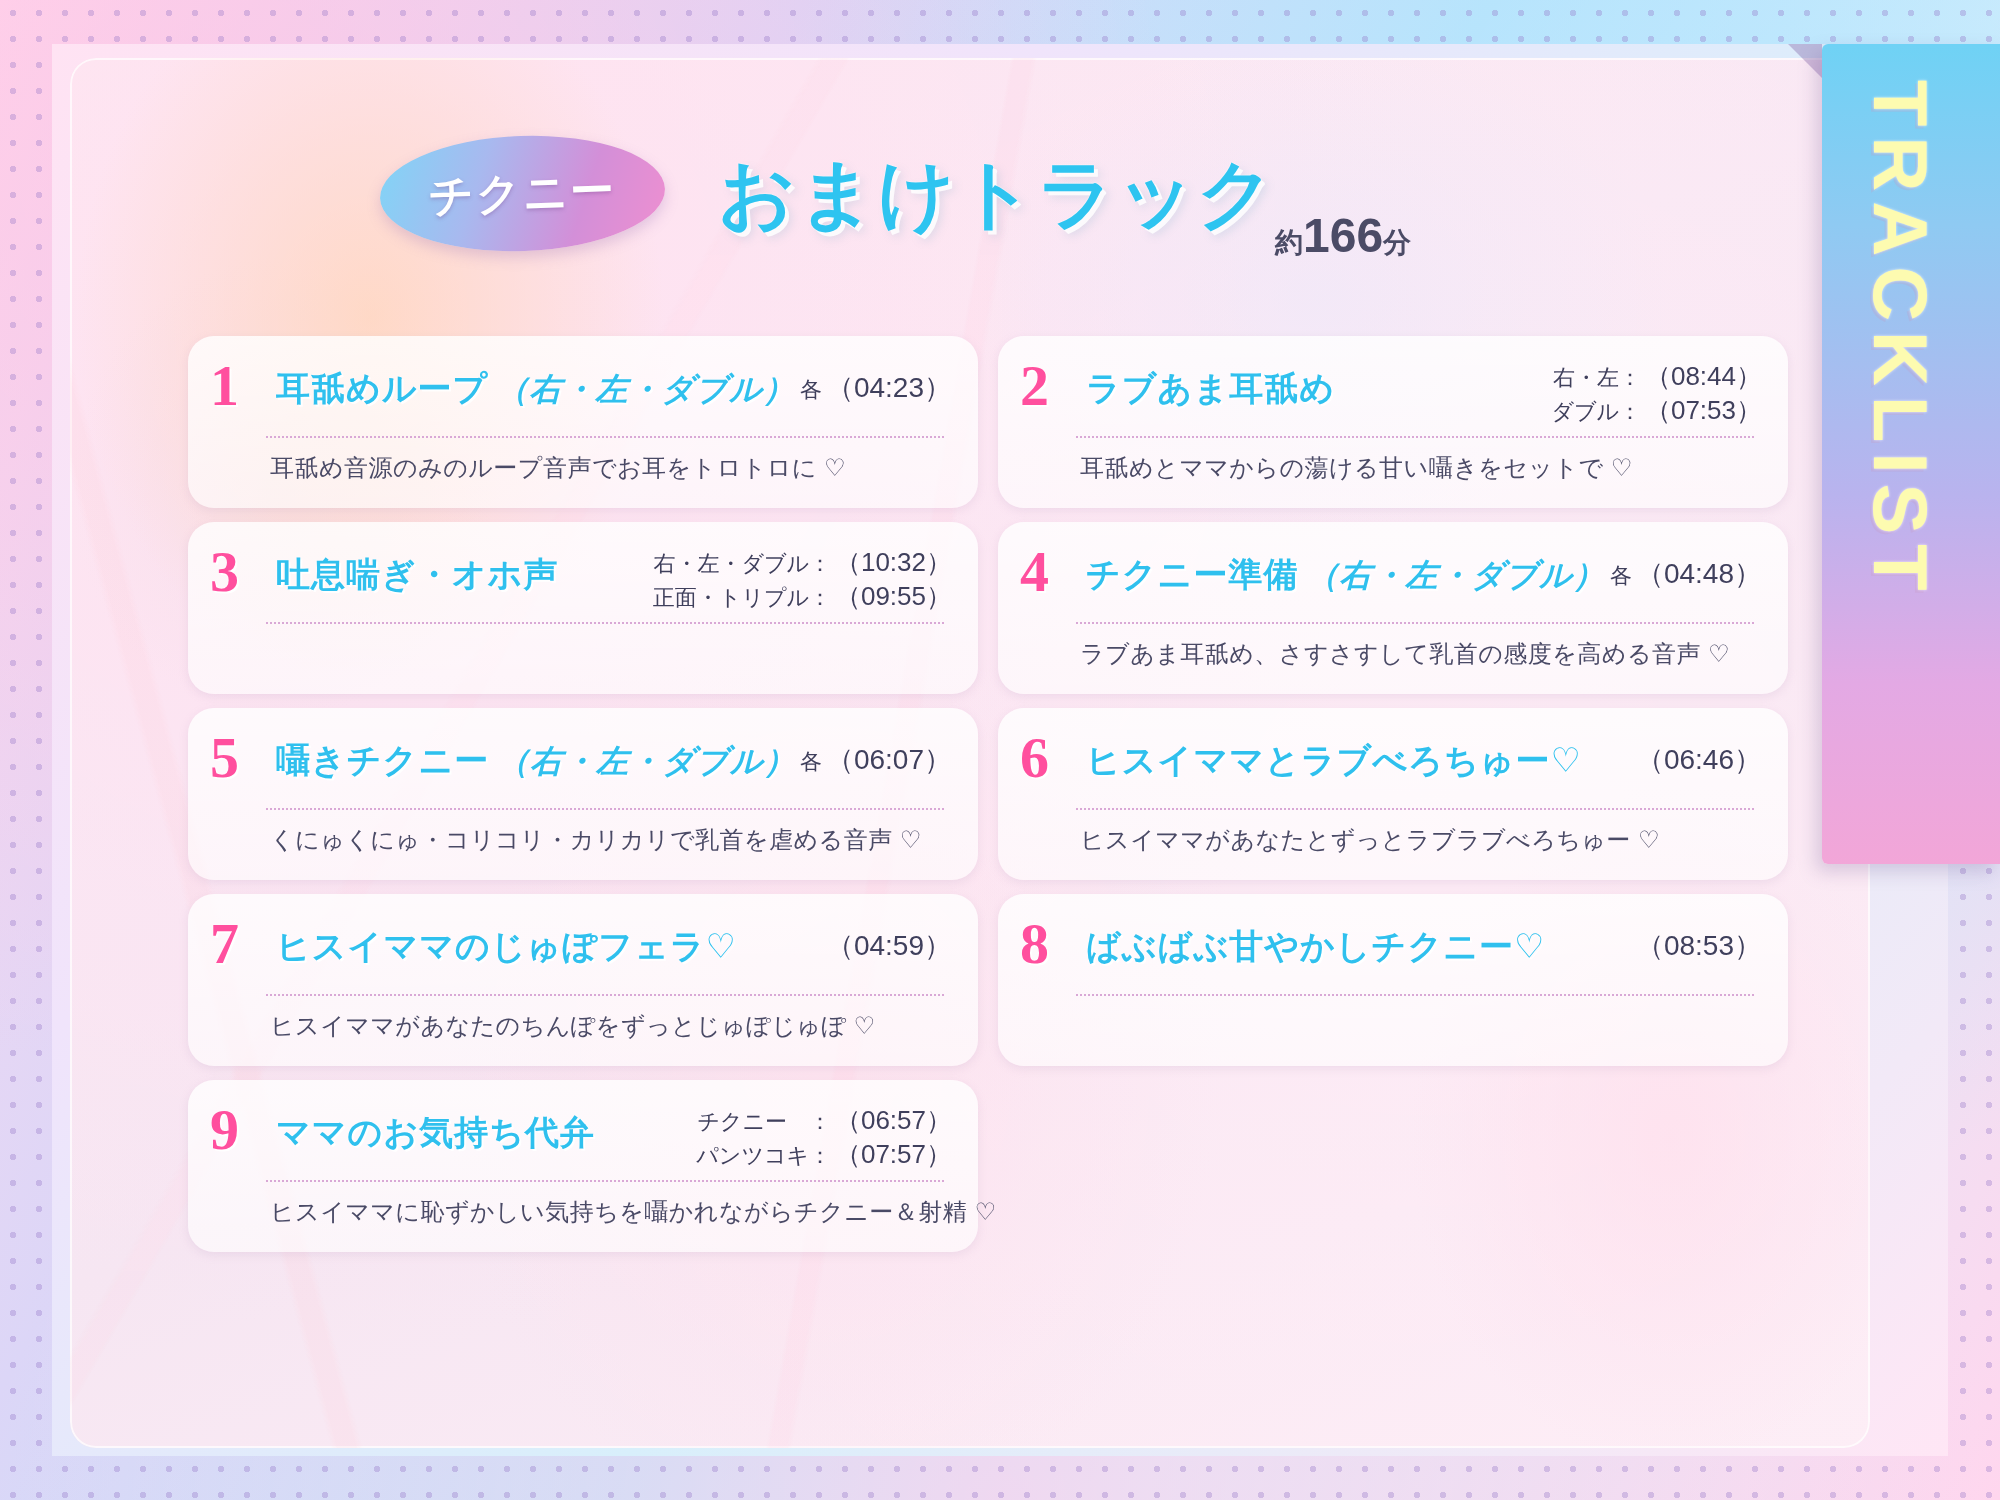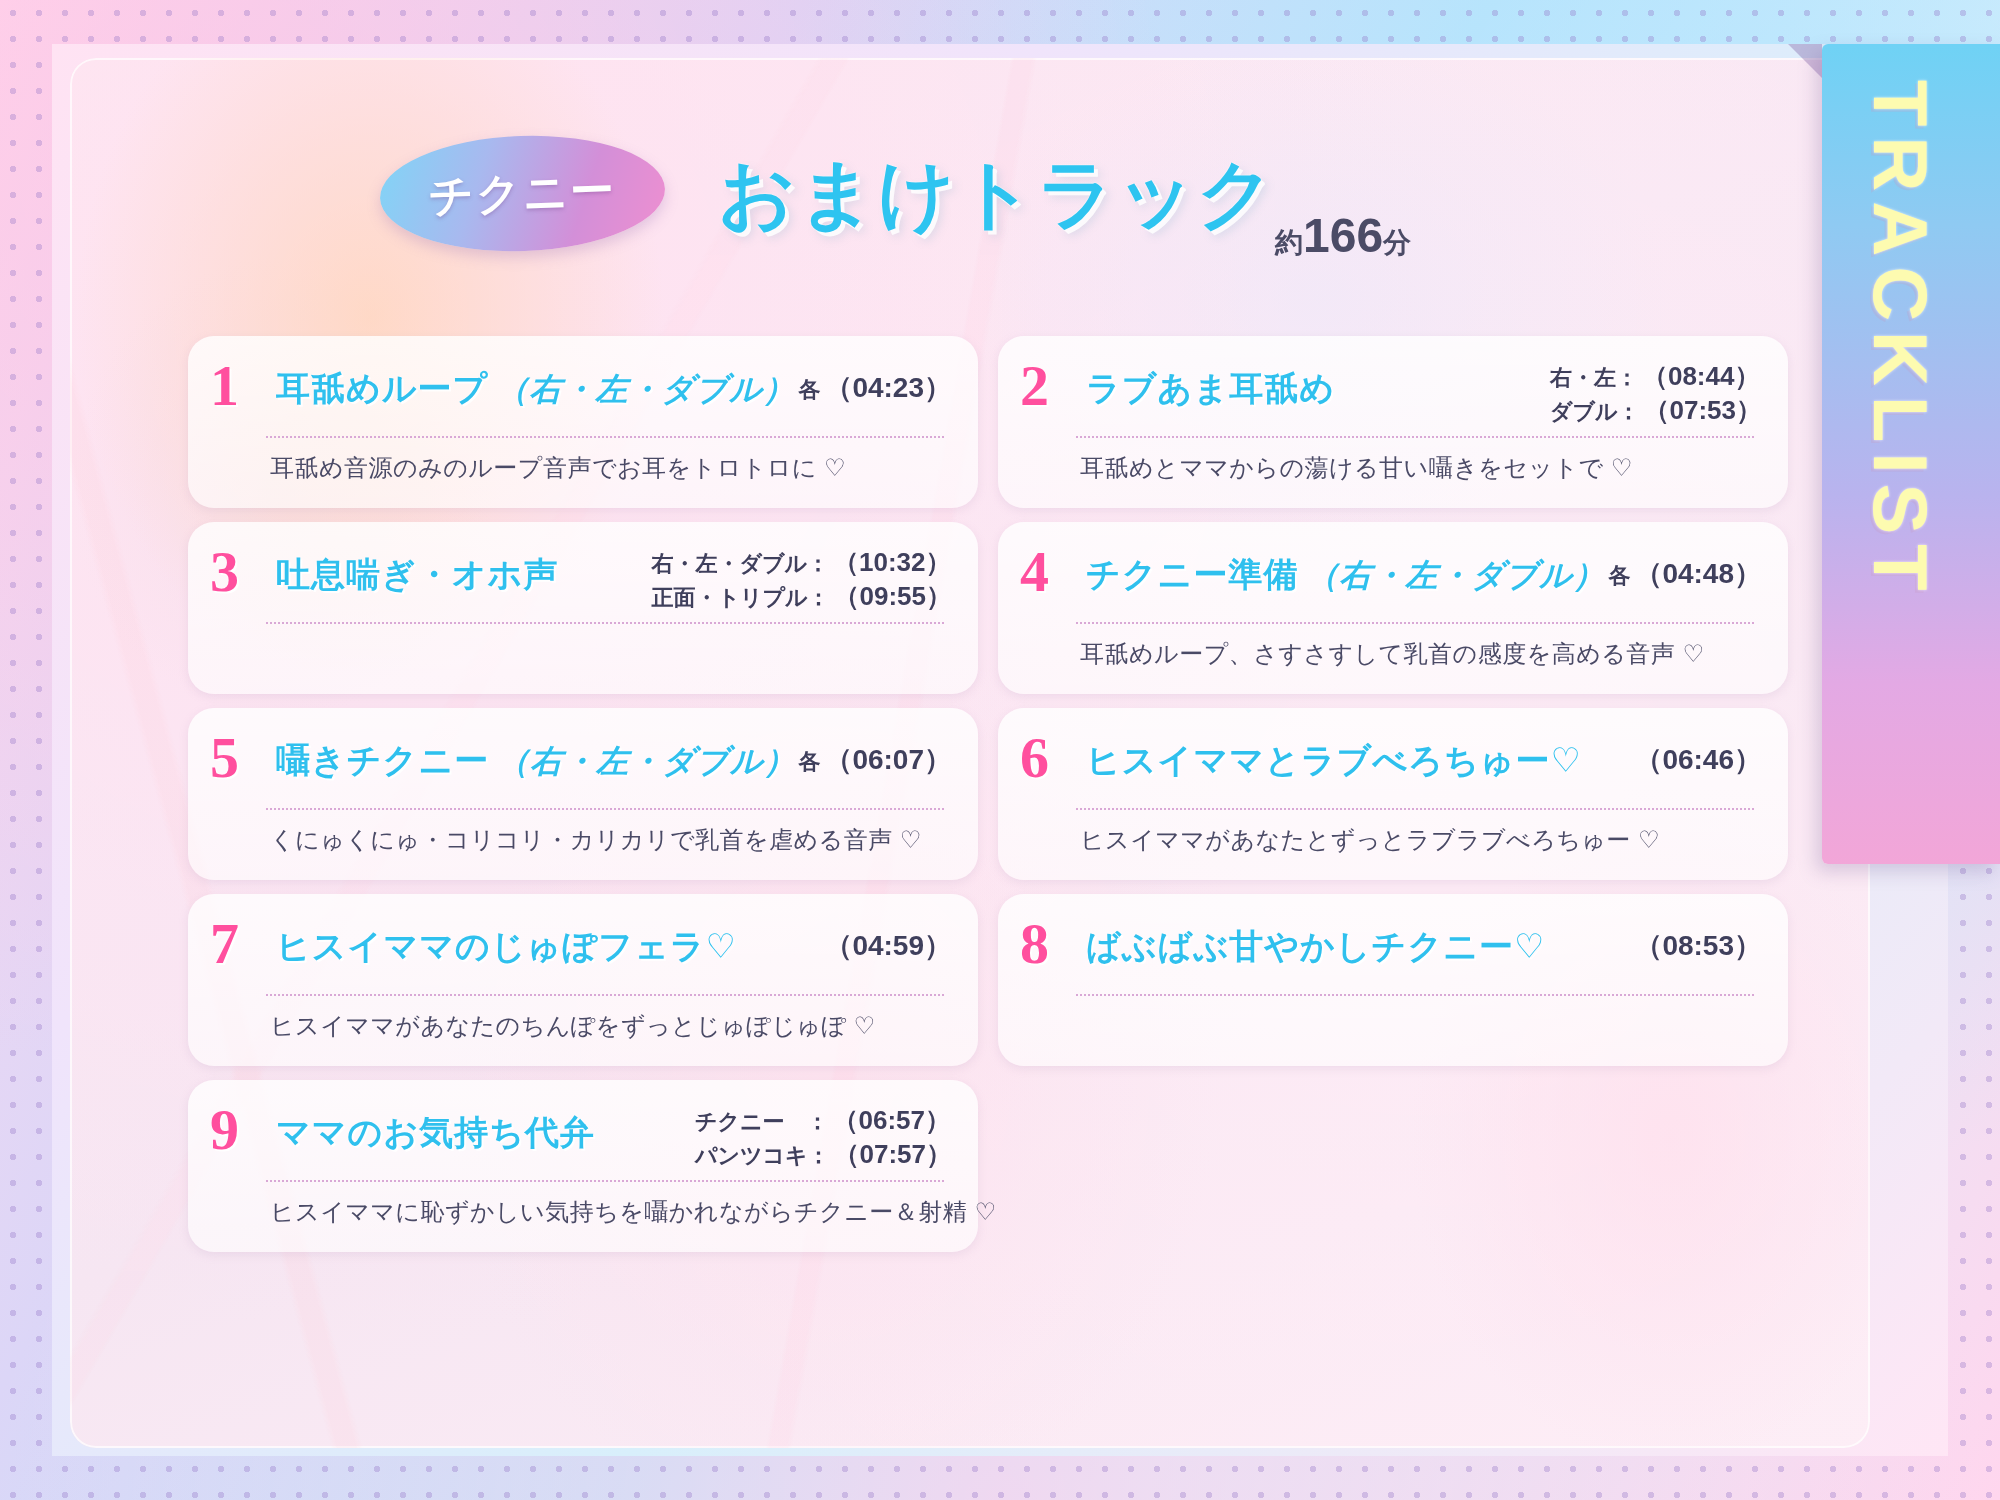--- a/index.html
+++ b/index.html
@@ -127,22 +127,22 @@
   .t-title{
     position:absolute;left:88px;top:30px;
     font-size:34px;font-weight:700;color:#2fc0ee;letter-spacing:1px;
     text-shadow:0 0 2px #fff,2px 2px 0 rgba(255,255,255,.9);
     white-space:nowrap;
   }
   .t-sub{
     font-size:32px;color:#2fc0ee;font-weight:700;margin-left:8px;font-style:italic;
   }
   .t-times{
-    position:absolute;right:26px;top:24px;text-align:left;
-    color:#3f3f5c;font-weight:700;
+    position:absolute;right:26px;top:24px;text-align:right;
+    color:#3f3f5c;font-weight:400;
   }
   .t-times .line{font-size:26px;line-height:1.3;white-space:nowrap;}
   .t-times .line .lab{font-size:22px;color:#3f3f5c;margin-right:4px;}
   .t-times.single{top:34px;}
   .t-times.single .line{font-size:28px;}
   .divider{
     position:absolute;left:78px;right:34px;top:100px;height:0;
     border-top:2px dotted #d9a8d6;
   }
   .t-desc{
@@ -206,21 +206,21 @@
         </div>
         <div class="track">
           <div class="t-row">
             <div class="t-num">4</div>
             <div class="t-title"><span>チクニー準備</span><span class="t-sub">（右・左・ダブル）</span></div>
             <div class="t-times single">
               <div class="line"><span class="lab">各</span><span>（04:48）</span></div>
             </div>
           </div>
           <div class="divider"></div>
-          <div class="t-desc">耳舐めループ、さすさすして乳首の感度を高める音声 ♡</div>
+          <div class="t-desc">ラブあま耳舐め、さすさすして乳首の感度を高める音声 ♡</div>
         </div>
         <div class="track">
           <div class="t-row">
             <div class="t-num">5</div>
             <div class="t-title"><span>囁きチクニー</span><span class="t-sub">（右・左・ダブル）</span></div>
             <div class="t-times single">
               <div class="line"><span class="lab">各</span><span>（06:07）</span></div>
             </div>
           </div>
           <div class="divider"></div>

